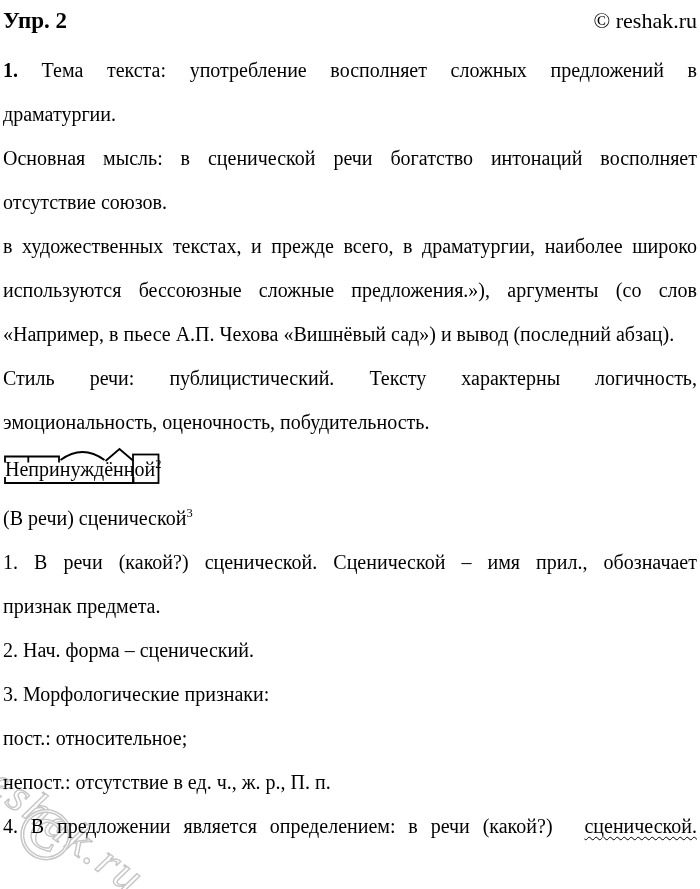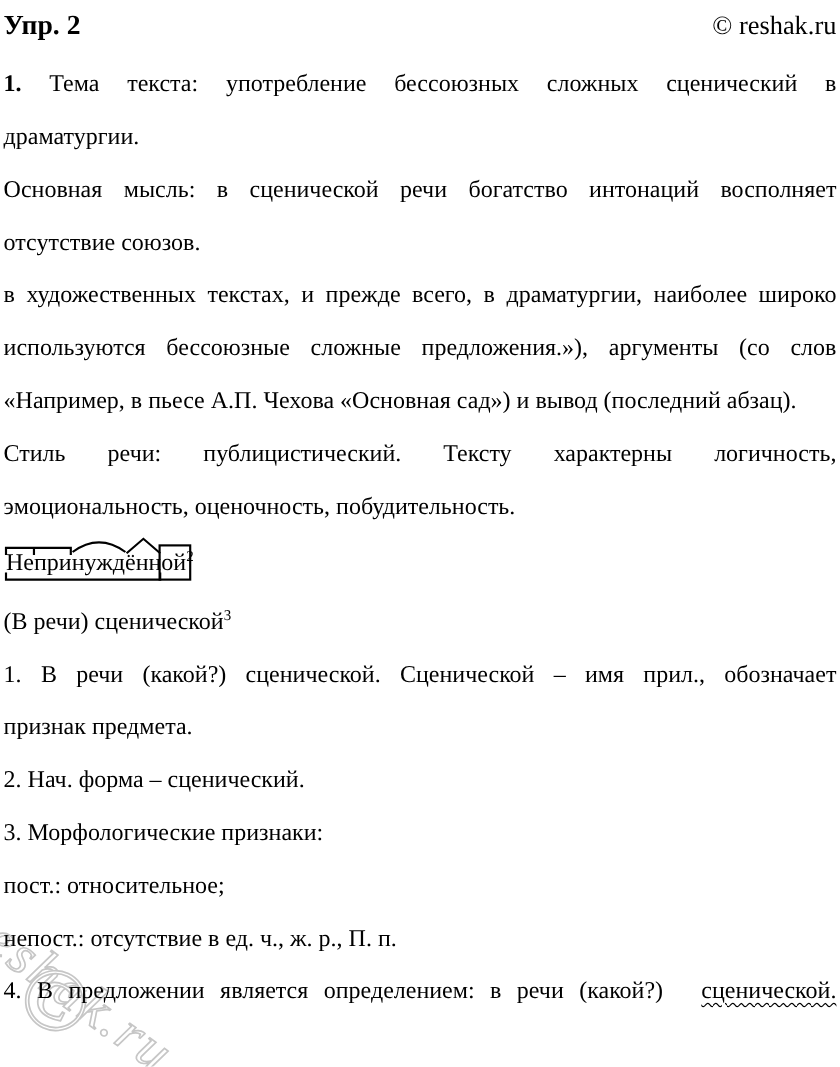--- a/index.html
+++ b/index.html
@@ -59,27 +59,27 @@
   <span class="wm wm-sym">©</span>
 
   <div class="content">
 
     <div class="hdr">
       <span class="hdr-left">Упр. 2</span>
       <span class="hdr-right">© reshak.ru</span>
     </div>
 
     <div>
-        <div class="line just"><span class="run b">1.</span><span class="run r"> </span><span class="run i">Тема текста</span><span class="run r">: употребление бессоюзных сложных сценический в</span></div>
+        <div class="line just"><span class="run b">1.</span><span class="run r"> </span><span class="run i">Тема текста</span><span class="run r">: употребление восполняет сложных предложений в</span></div>
         <div class="line"><span class="run r">драматургии.</span></div>
         <div class="line just"><span class="run r">Основная мысль: в сценической речи богатство интонаций восполняет</span></div>
         <div class="line"><span class="run r">отсутствие союзов.</span></div>
         <div class="line just"><span class="run i">в художественных текстах, и прежде всего, в драматургии, наиболее широко</span></div>
         <div class="line just"><span class="run i">используются бессоюзные сложные предложения.»)</span><span class="run r">, аргументы </span><span class="run i">(со слов</span></div>
-        <div class="line"><span class="run i">«Например, в пьесе А.П. Чехова «Основная сад»)</span><span class="run r"> и вывод </span><span class="run i">(последний абзац)</span><span class="run r">.</span></div>
+        <div class="line"><span class="run i">«Например, в пьесе А.П. Чехова «Вишнёвый сад»)</span><span class="run r"> и вывод </span><span class="run i">(последний абзац)</span><span class="run r">.</span></div>
         <div class="line just"><span class="run i">Стиль речи</span><span class="run r">: публицистический. Тексту характерны логичность,</span></div>
         <div class="line"><span class="run r">эмоциональность, оценочность, побудительность.</span></div>
       </div>
 
     <div class="morph-line">
       <div class="morph-word">
         <span class="w"><span>Непринуждённ</span><span>ой</span><sup class="run">2</sup></span>
         <svg width="190" height="52">
           <path d="M2 18.5 L2 12.5 L25.3 12.5 L25.3 18.5 M25.3 12.5 L56 12.5 L56 18.5" fill="none" stroke="#000" stroke-width="1.8"></path>
           <path d="M57.5 16 Q79.5 0 101.5 16" fill="none" stroke="#000" stroke-width="1.8"></path>

